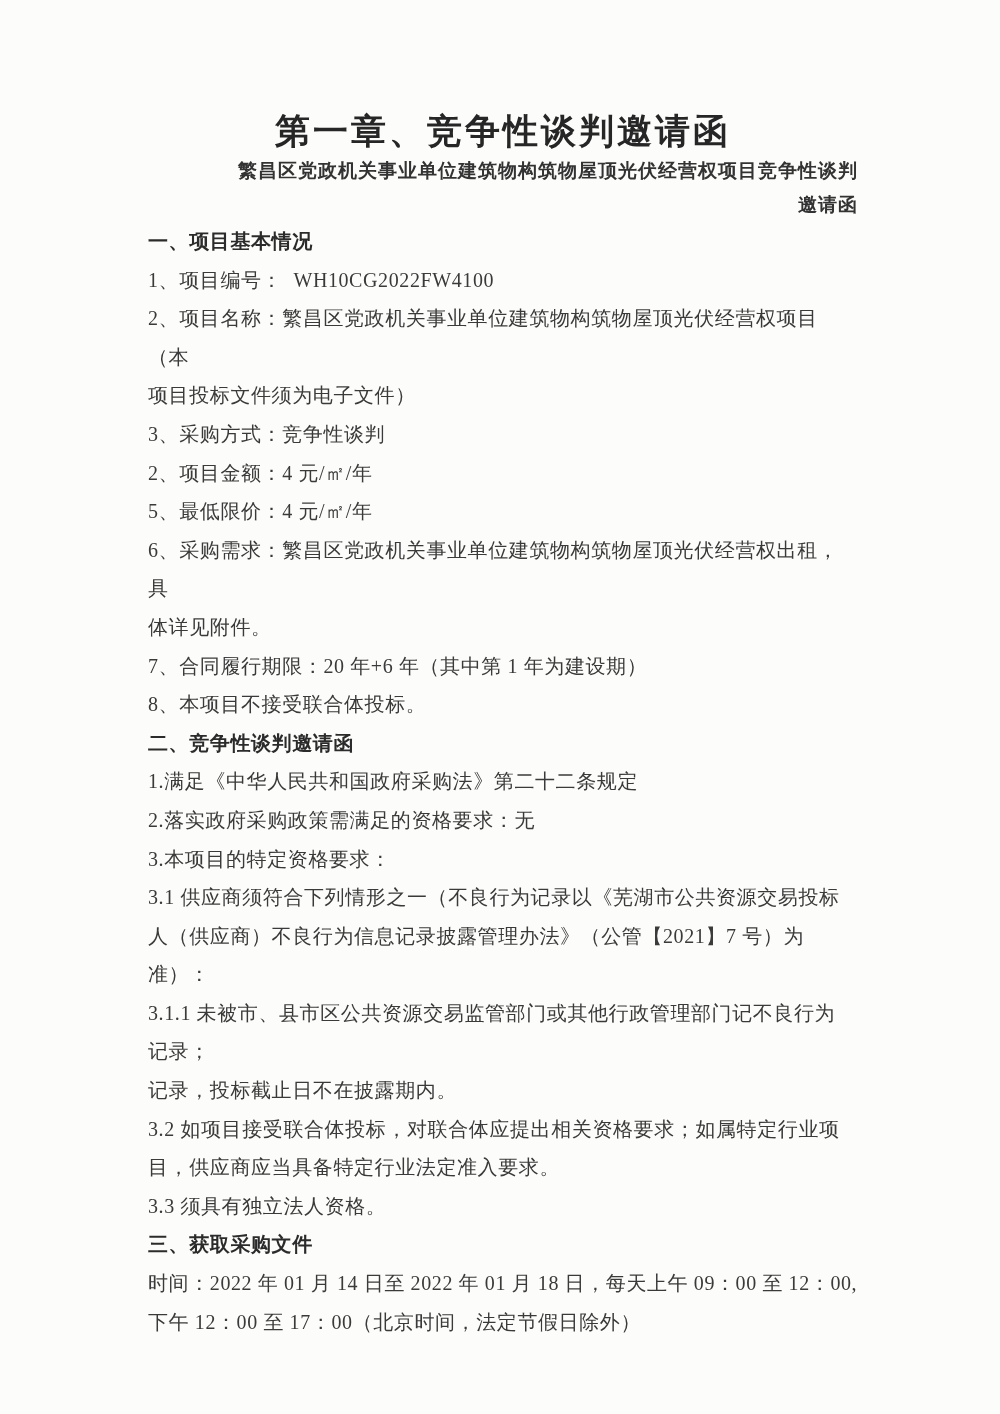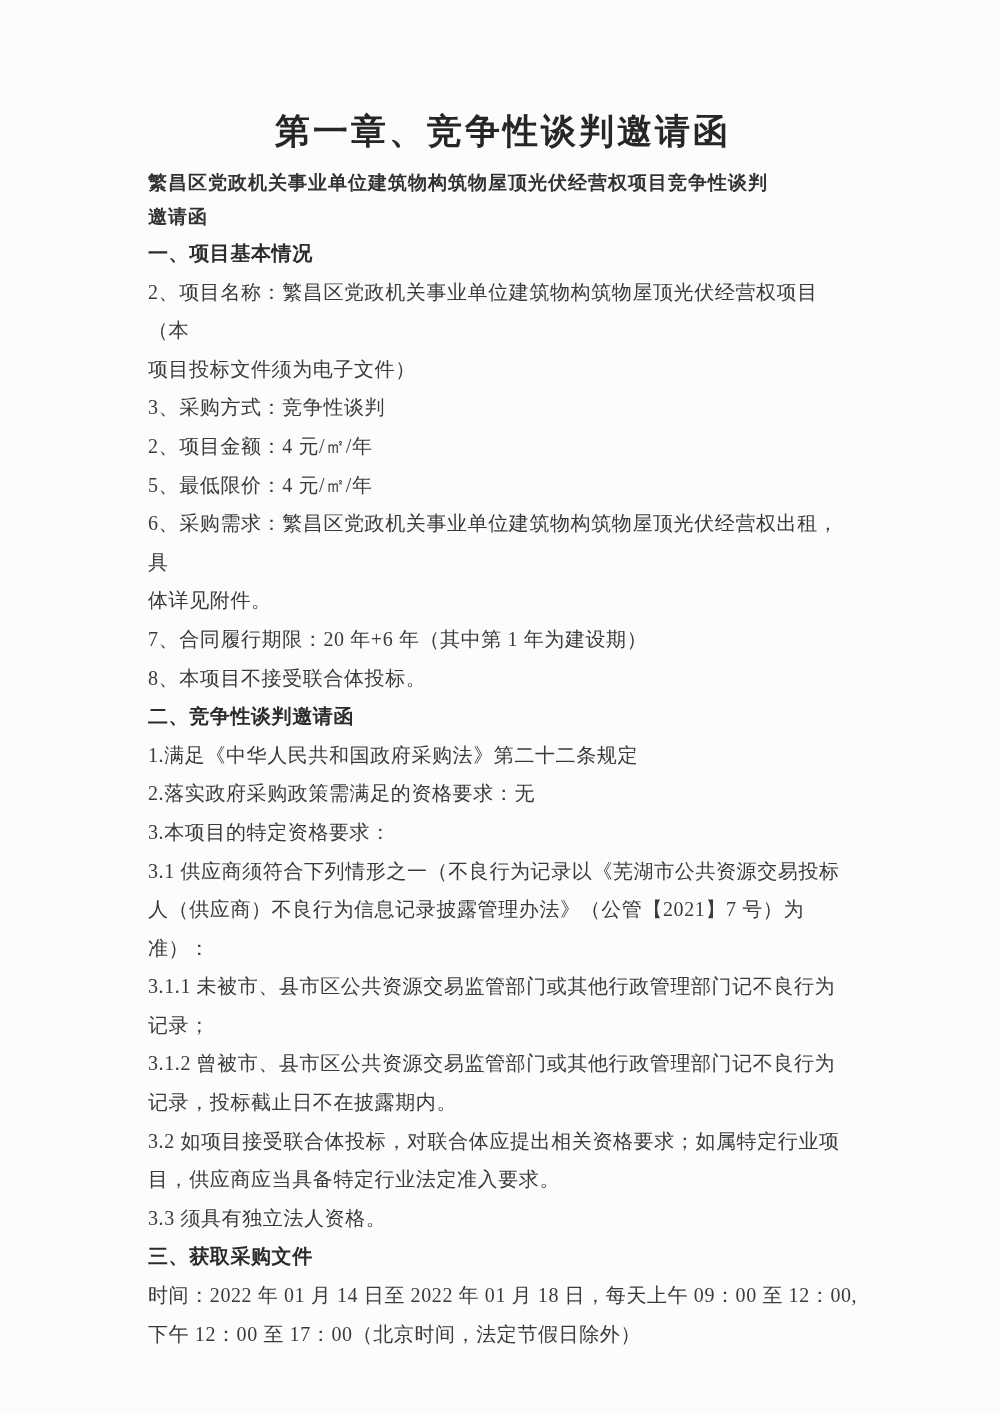--- a/index.html
+++ b/index.html
@@ -25,26 +25,25 @@
   .doc-title {
     font-family: "Liberation Sans", "DejaVu Sans", sans-serif;
     font-weight: 900;
     font-size: 35px;
     line-height: 46px;
     text-align: center;
     letter-spacing: 3px;
     color: #262626;
   }
   .doc-subtitle {
-    margin-top: 12px;
     font-family: "Liberation Sans", "DejaVu Sans", sans-serif;
     font-weight: 600;
     font-size: 19px;
     line-height: 34px;
-    text-align: left;
+    text-align: right;
     letter-spacing: 1px;
     color: #333333;
   }
   .lines {
     margin-top: 0;
   }
   .line {
     white-space: pre-wrap;
     font-size: 20px;
     line-height: 38.6px;
@@ -65,38 +64,38 @@
 
 <div class="page">
   <div class="content">
     <div class="doc-title">第一章、竞争性谈判邀请函</div>
     <div class="doc-subtitle">
       <div>繁昌区党政机关事业单位建筑物构筑物屋顶光伏经营权项目竞争性谈判</div>
       <div>邀请函</div>
     </div>
     <div class="lines">
         <div class="line heading">一、项目基本情况</div>
+        <div class="line body">1、项目编号：  WH10CG2022FW4100</div>
         <div class="line body">2、项目名称：繁昌区党政机关事业单位建筑物构筑物屋顶光伏经营权项目（本</div>
         <div class="line body">项目投标文件须为电子文件）</div>
         <div class="line body">3、采购方式：竞争性谈判</div>
         <div class="line body">2、项目金额：4 元/㎡/年</div>
         <div class="line body">5、最低限价：4 元/㎡/年</div>
         <div class="line body">6、采购需求：繁昌区党政机关事业单位建筑物构筑物屋顶光伏经营权出租，具</div>
         <div class="line body">体详见附件。</div>
         <div class="line body">7、合同履行期限：20 年+6 年（其中第 1 年为建设期）</div>
         <div class="line body">8、本项目不接受联合体投标。</div>
         <div class="line heading">二、竞争性谈判邀请函</div>
         <div class="line body">1.满足《中华人民共和国政府采购法》第二十二条规定</div>
         <div class="line body">2.落实政府采购政策需满足的资格要求：无</div>
         <div class="line body">3.本项目的特定资格要求：</div>
         <div class="line body">3.1 供应商须符合下列情形之一（不良行为记录以《芜湖市公共资源交易投标</div>
         <div class="line body">人（供应商）不良行为信息记录披露管理办法》（公管【2021】7 号）为准）：</div>
         <div class="line body">3.1.1 未被市、县市区公共资源交易监管部门或其他行政管理部门记不良行为</div>
         <div class="line body">记录；</div>
-        <div class="line body">3.1.2 曾被市、县市区公共资源交易监管部门或其他行政管理部门记不良行为</div>
         <div class="line body">记录，投标截止日不在披露期内。</div>
         <div class="line body">3.2 如项目接受联合体投标，对联合体应提出相关资格要求；如属特定行业项</div>
         <div class="line body">目，供应商应当具备特定行业法定准入要求。</div>
         <div class="line body">3.3 须具有独立法人资格。</div>
         <div class="line heading">三、获取采购文件</div>
         <div class="line body">时间：2022 年 01 月 14 日至 2022 年 01 月 18 日，每天上午 09：00 至 12：00,</div>
         <div class="line body">下午 12：00 至 17：00（北京时间，法定节假日除外）</div>
       </div>
   </div>
 </div>

